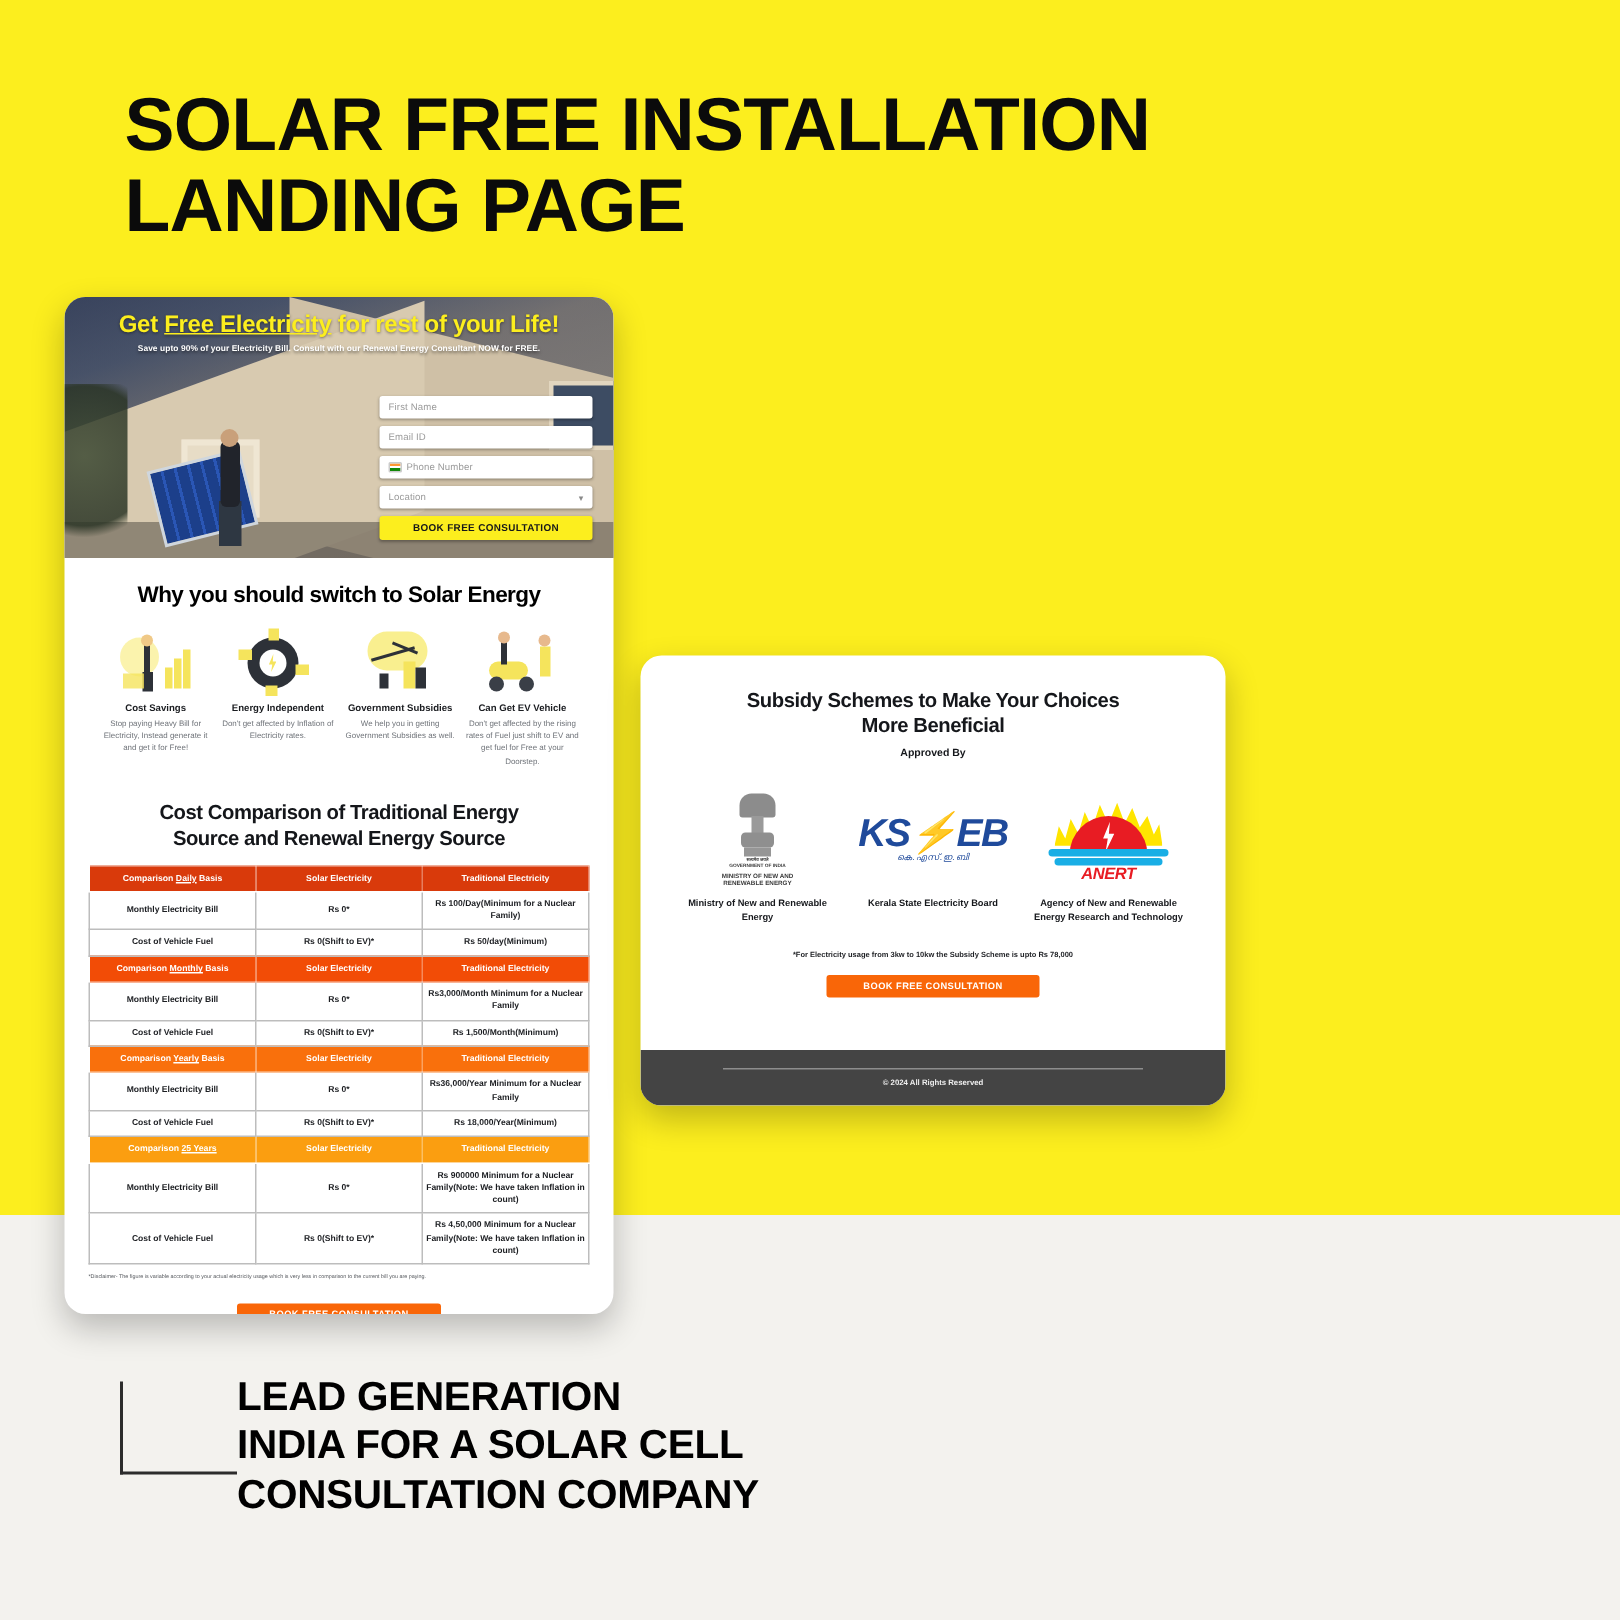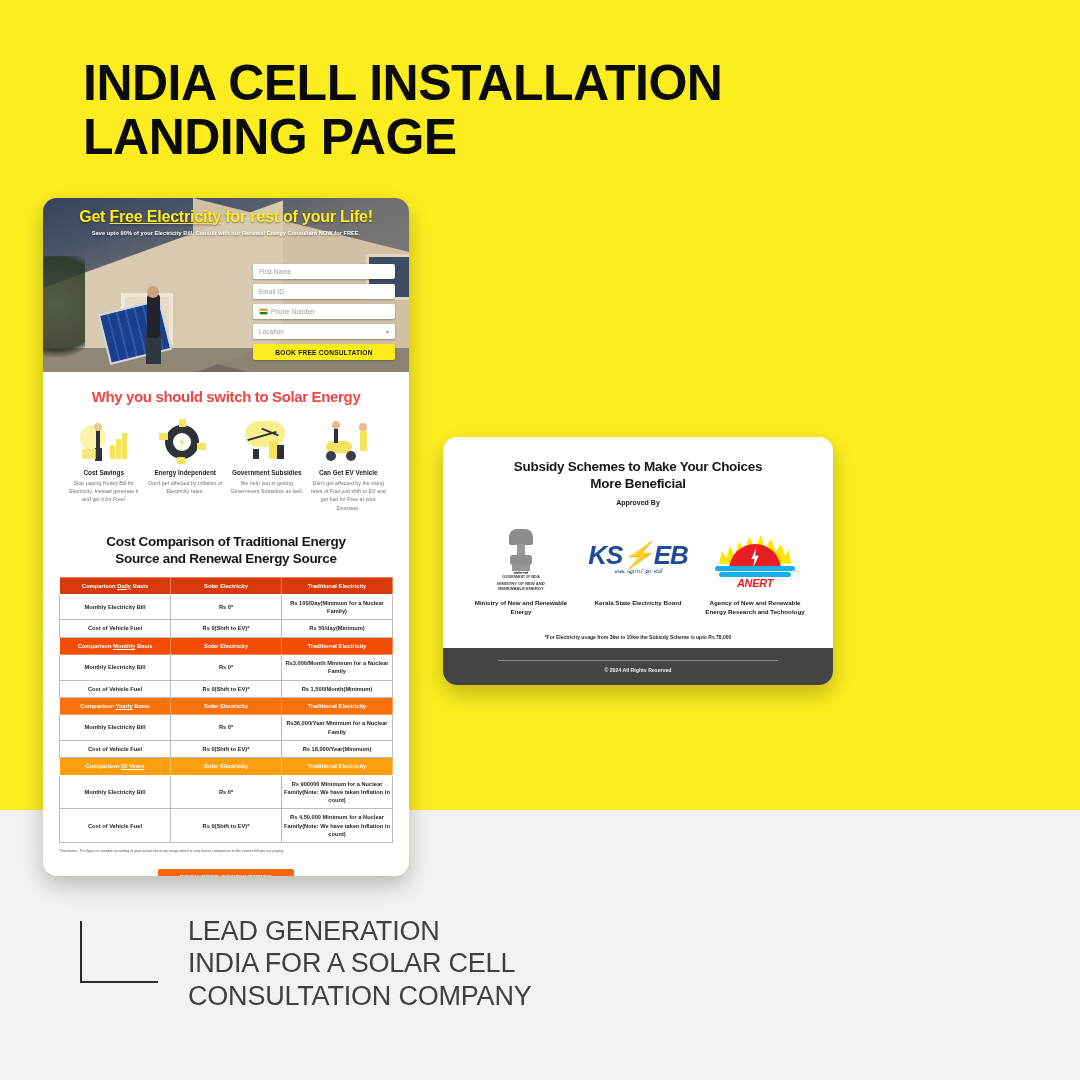--- a/index.html
+++ b/index.html
@@ -39,25 +39,24 @@
     position: absolute; left: 80px; top: 915px;
     display: flex; align-items: flex-start;
   }
   .caption-bracket {
     width: 78px; height: 62px;
     border-left: 2.5px solid #2c2c2c;
     border-bottom: 2.5px solid #2c2c2c;
     margin-top: 6px;
   }
   .caption-text {
-    margin-left: 30px;
     font-size: 27px;
     line-height: 1.2;
-    font-weight: 400;
-    color: #404040;
+    font-weight: 700;
+    color: #000000;
     letter-spacing: -0.2px;
   }
 
   
   .card {
     position: absolute;
     background: #ffffff;
     border-radius: 14px;
     box-shadow: 0 9px 22px rgba(0,0,0,0.24);
     overflow: hidden;
@@ -154,21 +153,21 @@
   .btn-hero {
     height: 16px; background: #fcee1e; border-radius: 2px;
     display: flex; align-items: center; justify-content: center;
     font-size: 6.6px; font-weight: 800; color: #17181a; letter-spacing: .25px;
     box-shadow: 0 1px 2px rgba(0,0,0,.3); cursor: pointer;
   }
 
   
   .sec { padding: 0 16px; }
   .sec-title {
-    text-align: center; font-size: 15px; font-weight: 800; color: #ef4444;
+    text-align: center; font-size: 15px; font-weight: 800; color: #000000;
     letter-spacing: -0.35px; margin-top: 16px;
   }
   .benefits {
     display: flex; gap: 4px; margin-top: 14px; padding: 0 6px;
   }
   .benefit { flex: 1; text-align: center; }
   .b-art {
     height: 44px; display: flex; align-items: flex-end; justify-content: center;
     position: relative;
   }
@@ -210,22 +209,22 @@
   }
   .btn-orange {
     margin: 14px auto 0; width: 136px; height: 15px; border-radius: 2px;
     background: #f96608; color: #fff; font-size: 6.2px; font-weight: 800;
     letter-spacing: .3px; display: flex; align-items: center; justify-content: center;
     cursor: pointer;
   }
 
   
   #card-subsidy {
-    left: 443px; top: 437px;
-    width: 390px; height: 248px;
+    left: 427px; top: 437px;
+    width: 390px; height: 300px;
   }
   .s-title {
     text-align: center; font-size: 13.5px; font-weight: 800; color: #15171b;
     letter-spacing: -0.3px; line-height: 1.25; margin-top: 22px; padding: 0 30px;
   }
   .s-approved {
     text-align: center; font-size: 7px; font-weight: 800; color: #15171b; margin-top: 6px;
   }
   .logos { display: flex; justify-content: center; gap: 17px; margin-top: 16px; padding: 0 28px; }
   .logo-col { width: 110px; text-align: center; }
@@ -276,21 +275,21 @@
   .s-footer-rule { width: 280px; height: .8px; background: #8d8d8d; margin-bottom: 7px; }
   .s-copy { font-size: 5.2px; color: #eeeeee; font-weight: 600; }
 </style>
 </head>
 <body>
 
 <div class="yellow-band"></div>
 <div class="beige-band"></div>
 
 <div class="headline">
-  <div>INDIA CELL INSTALLATION</div>
+  <div>SOLAR FREE INSTALLATION</div>
   <div>LANDING PAGE</div>
 </div>
 
 <div class="card" id="card-landing">
 
   <div class="hero">
     <div class="roof-b"></div>
     <div class="roof-a"></div>
     <div class="roof-edge"></div>
     <div class="window-right"></div>

